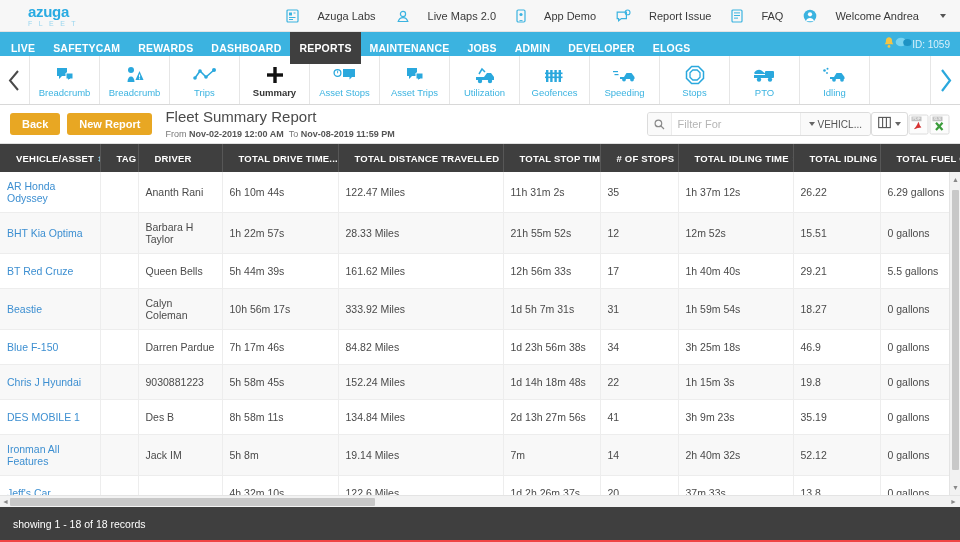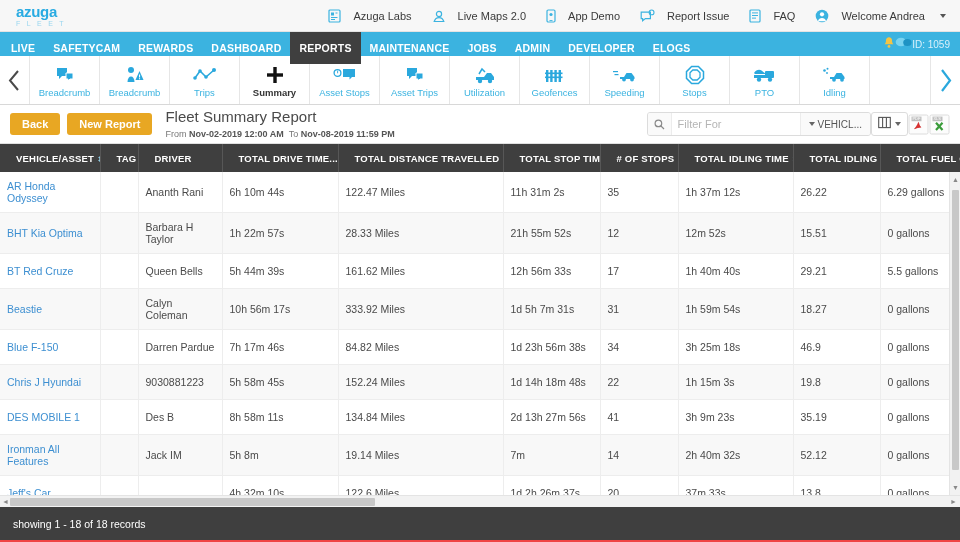--- a/index.html
+++ b/index.html
@@ -13,32 +13,32 @@
   
   .topbar {
     height: 32px;
     background: #f7f7f7;
     border-bottom: 1px solid #e3e3e3;
     display: flex;
     align-items: center;
     padding: 0 8px;
     position: relative;
   }
-  .logo { width: 70px; margin-left: 8px; line-height: 1; }
+  .logo { width: 70px; margin-left: 20px; line-height: 1; }
   .logo-main {
     font-size: 15px; font-weight: bold; color: #29abe2;
     letter-spacing: -0.3px;
   }
   .logo-sub {
     font-size: 7px; color: #9ad6ef; letter-spacing: 2.3px;
     margin-top: 1px;
   }
   .topnav { margin-left: auto; display: flex; align-items: center; gap: 20px; padding-right: 6px;}
   .topnav-item {
-    display: flex; align-items: center; gap: 12px;
+    display: flex; align-items: center; gap: 18px;
     font-size: 11px; color: #3a3a3a; cursor: pointer;
     white-space: nowrap;
   }
   .topnav-item svg { display:block; }
   .caret-dn {
     display:inline-block; width:0;height:0;
     border-left:3px solid transparent;border-right:3px solid transparent;
     border-top:4px solid #555; margin-left:3px;
   }
 

